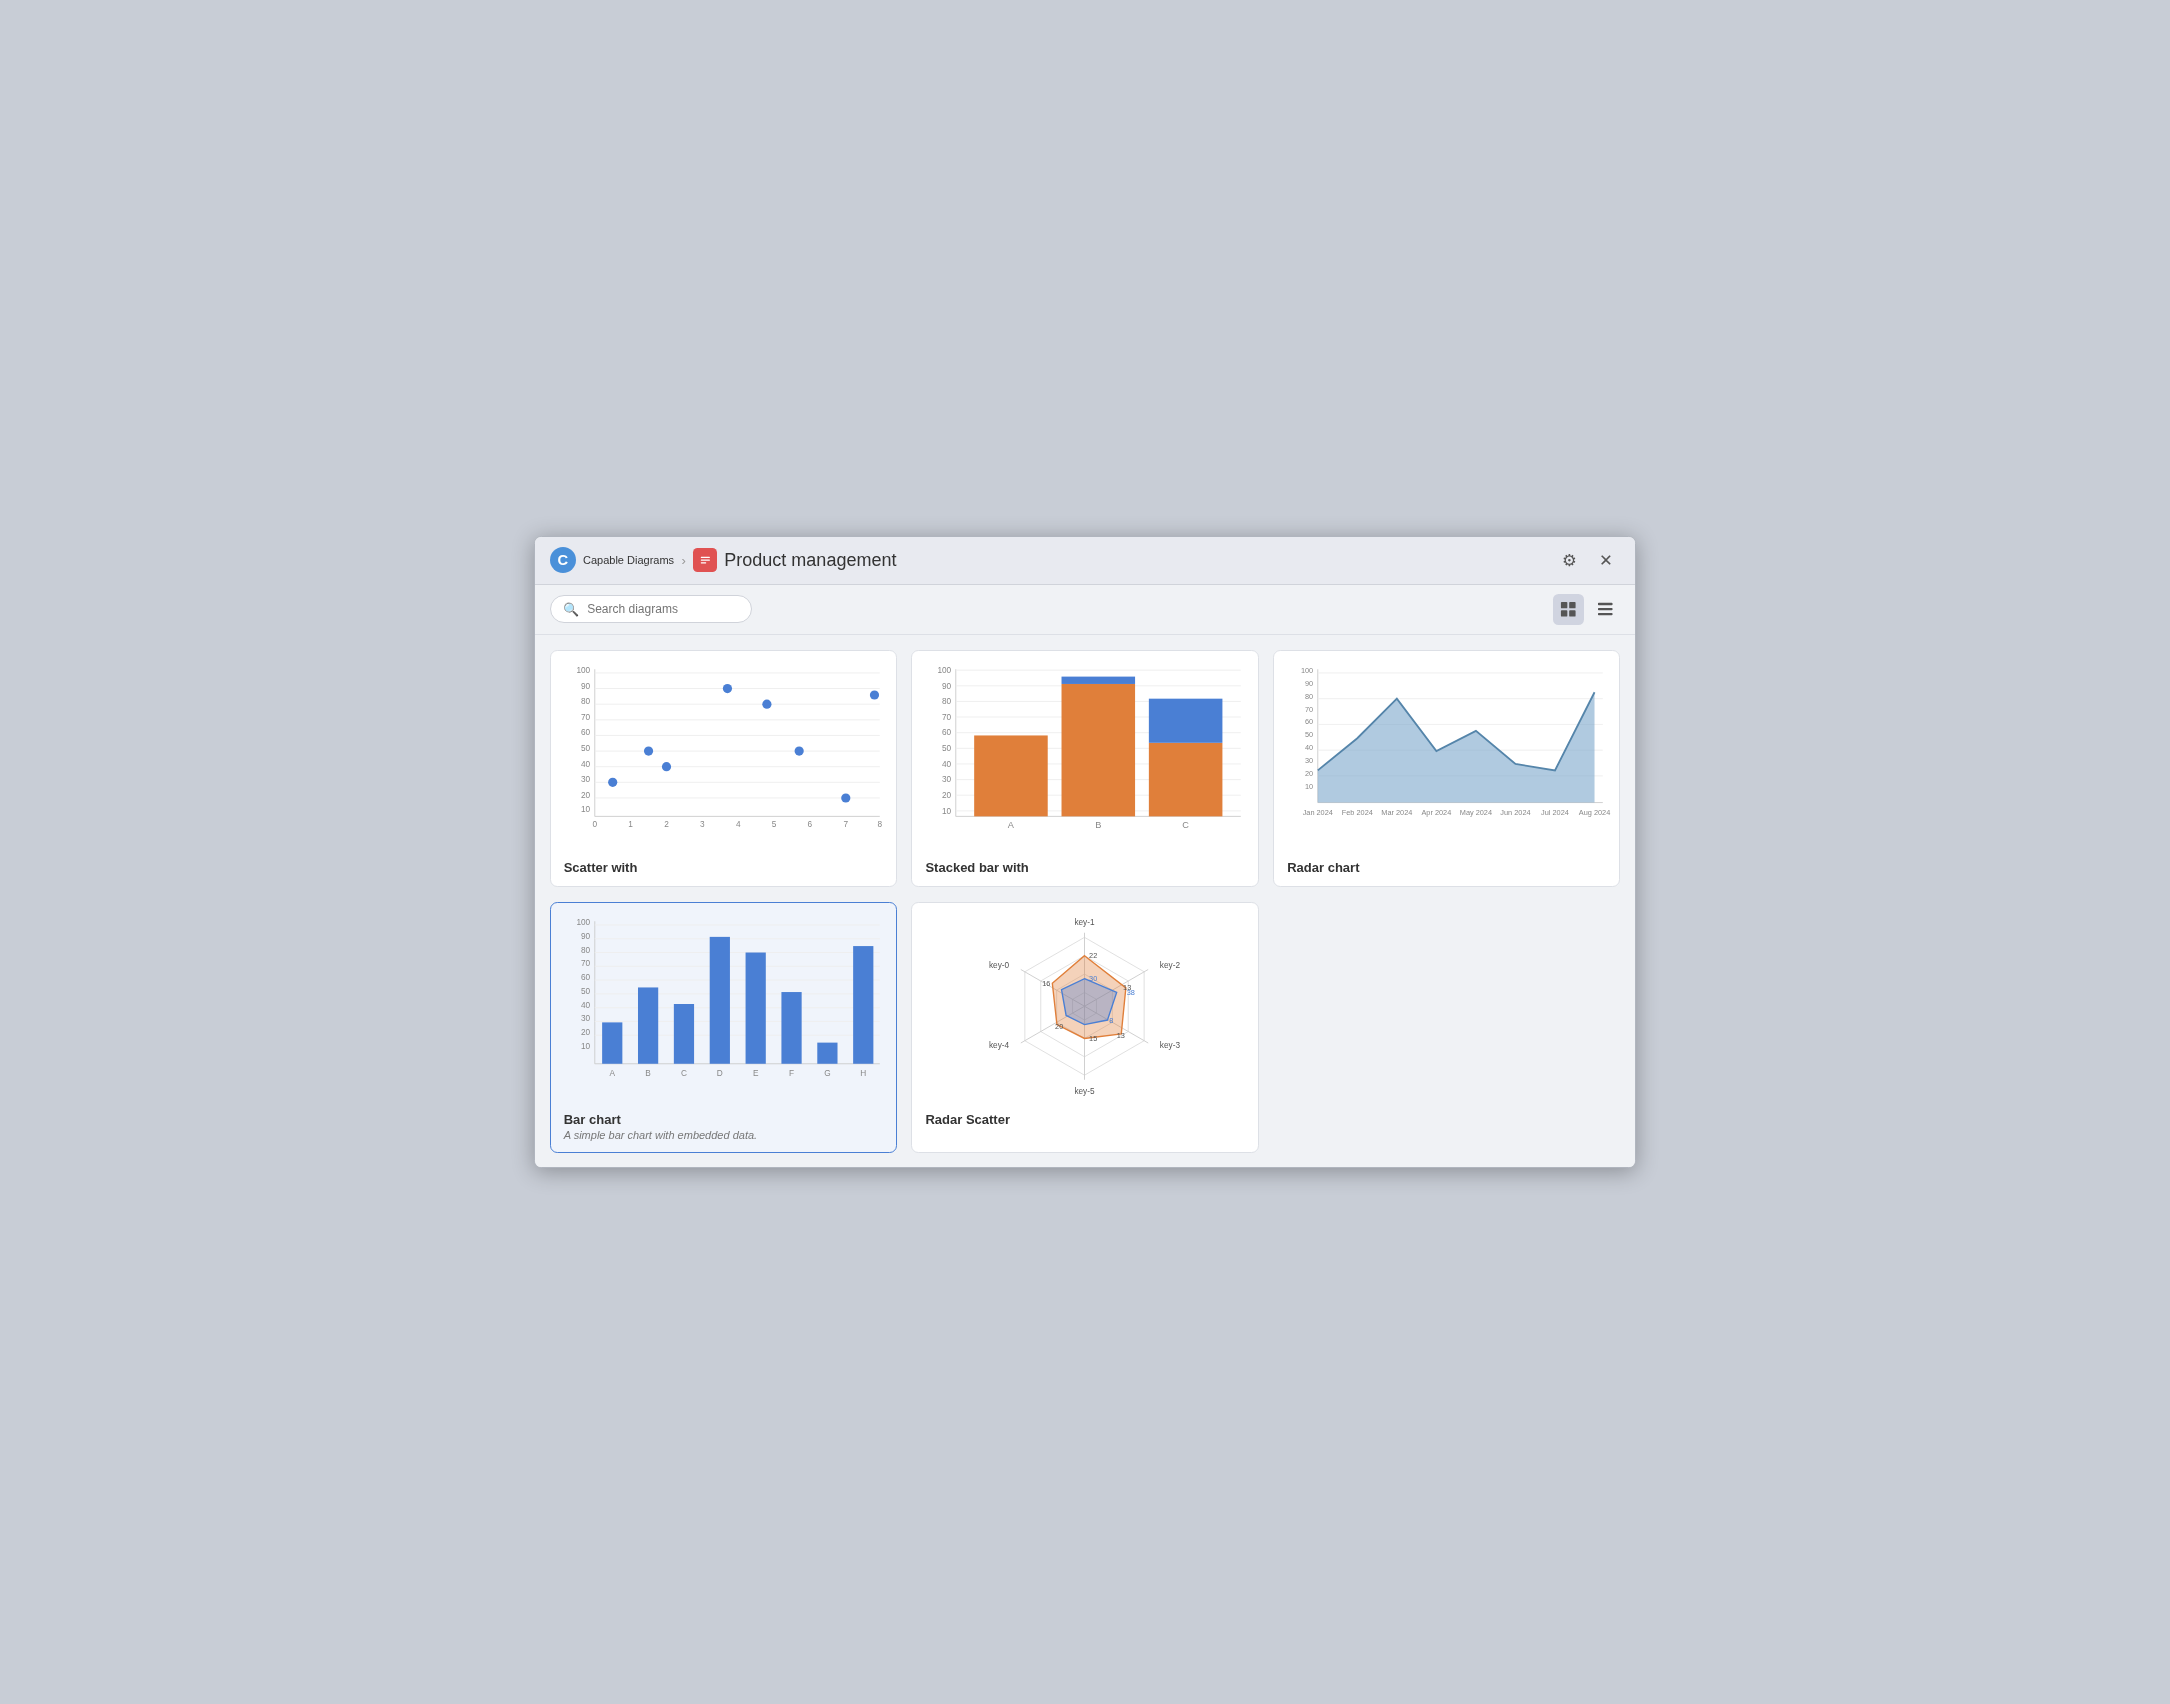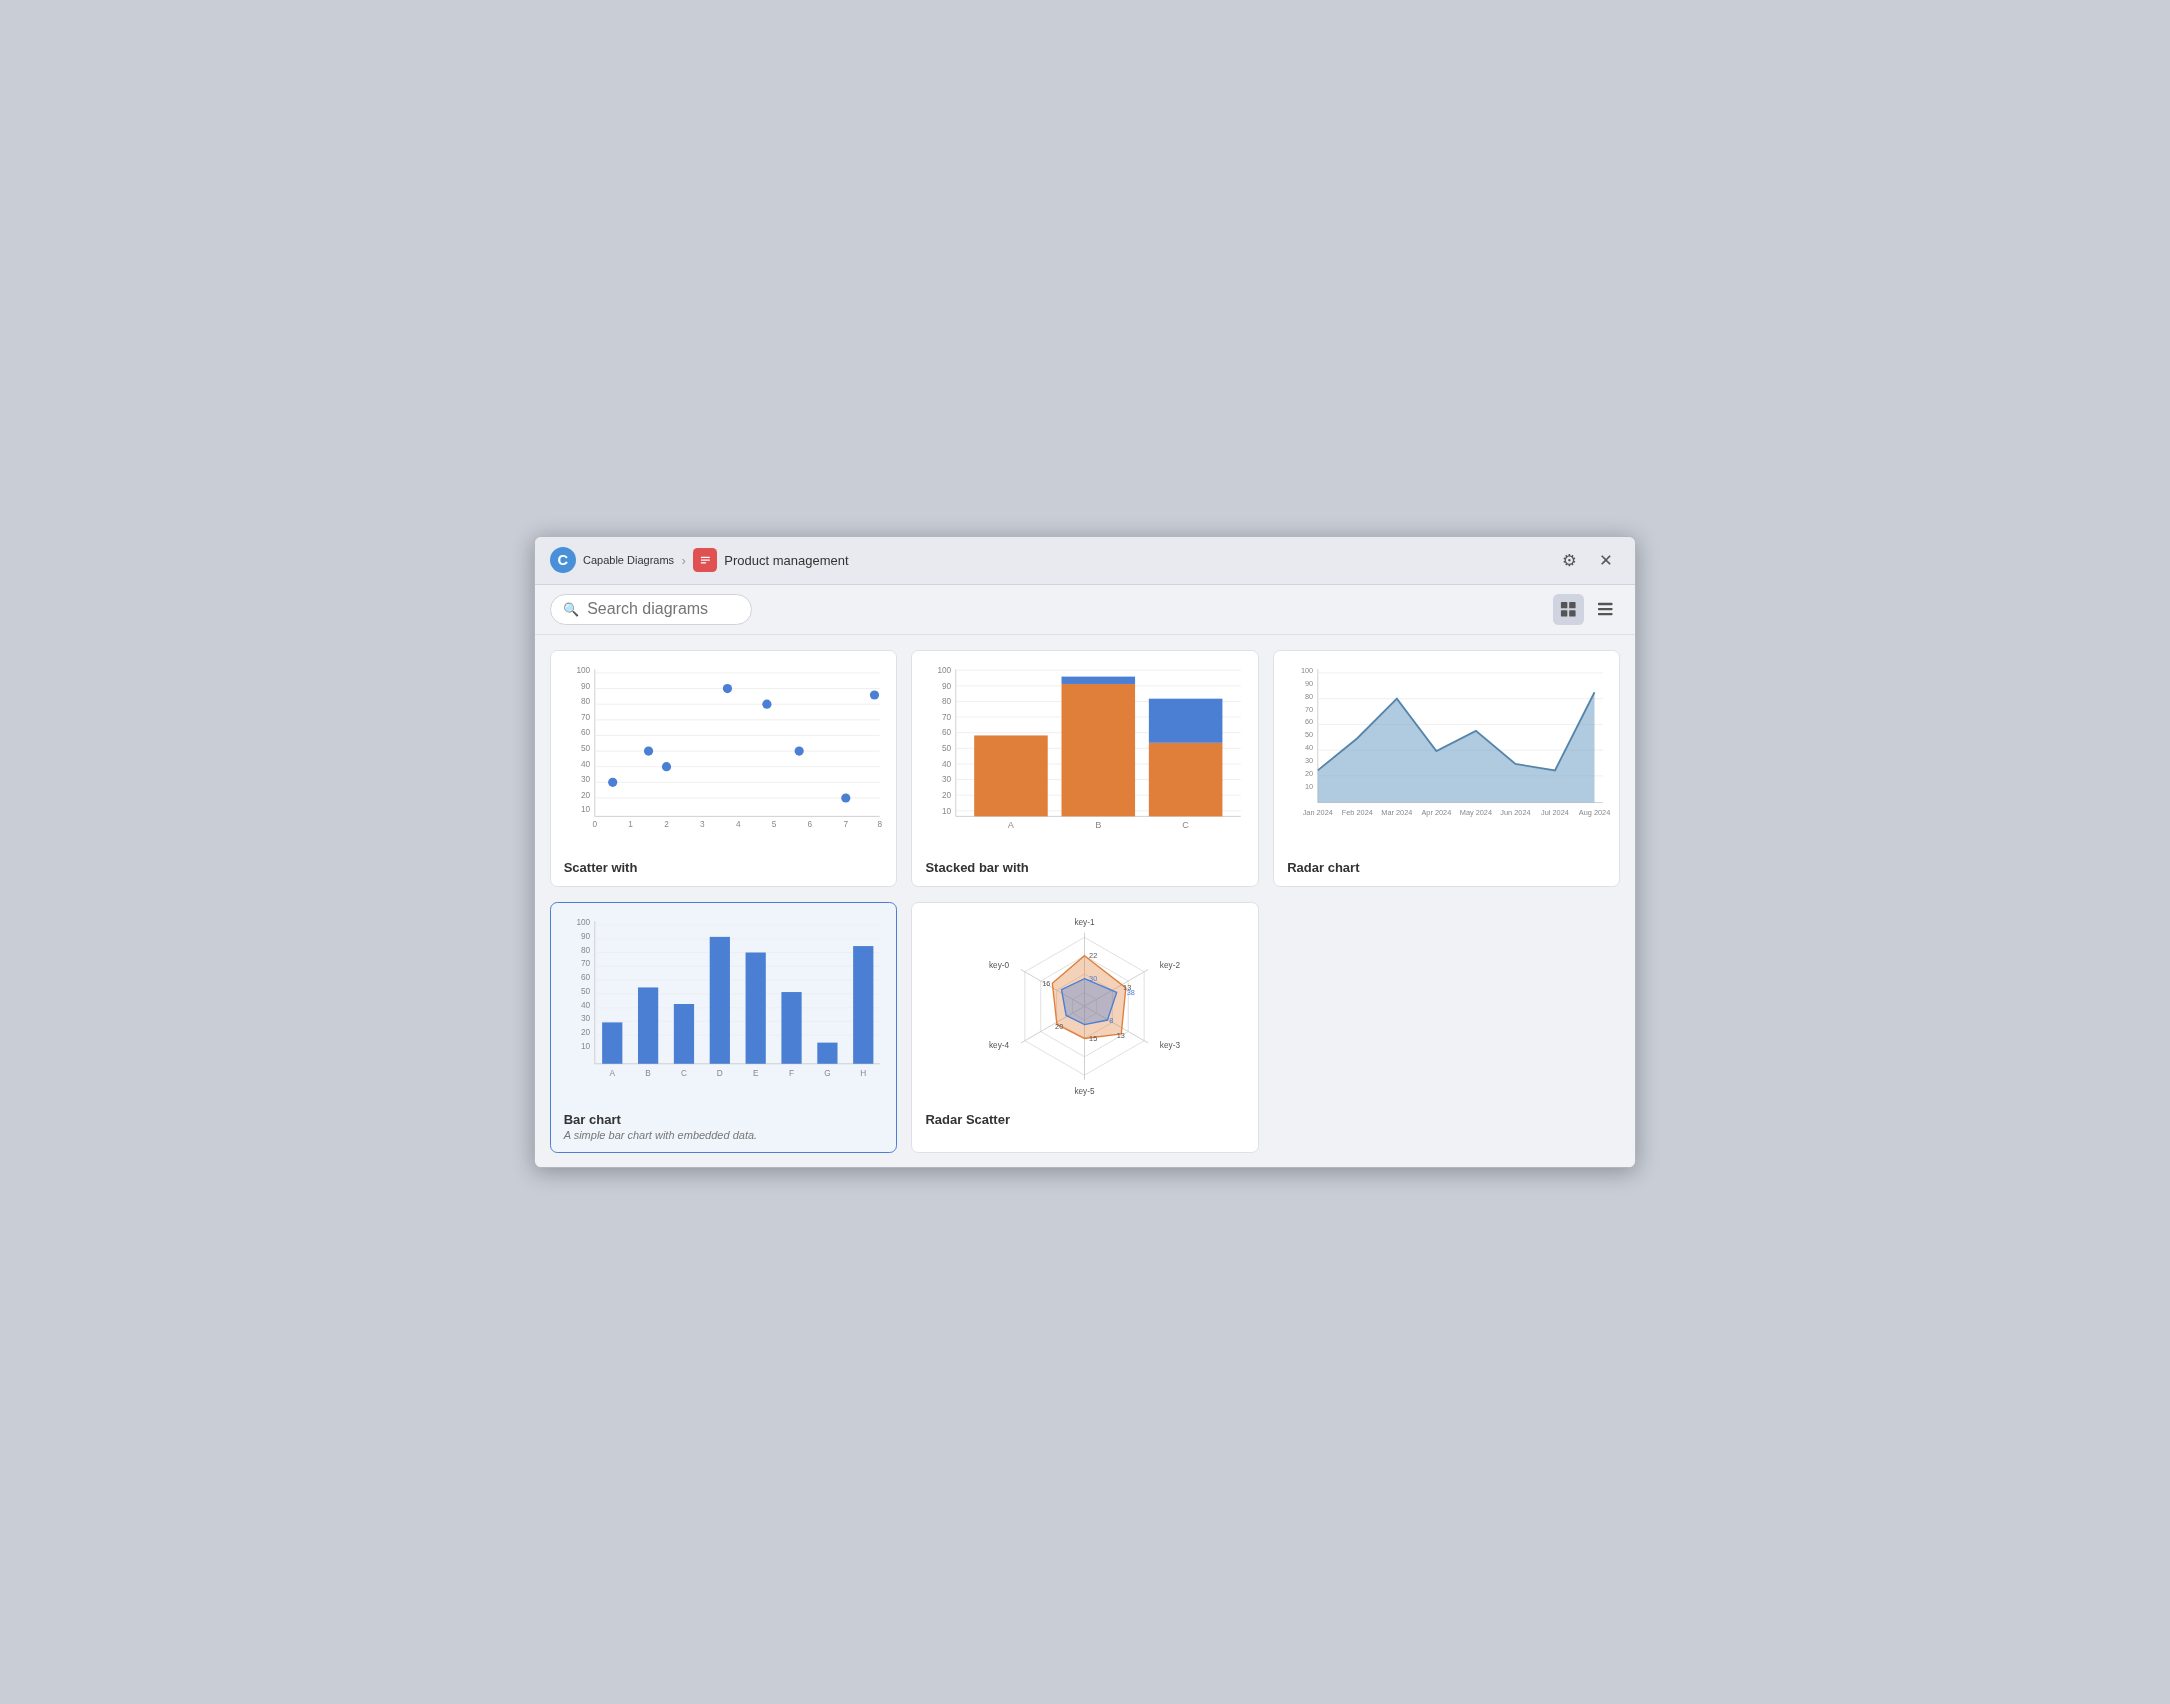--- a/index.html
+++ b/index.html
@@ -53,21 +53,21 @@
       width: 24px;
       height: 24px;
       background: #e05252;
       border-radius: 4.6px;
       display: flex;
       align-items: center;
       justify-content: center;
       font-size: 12px;
     }
     .titlebar-page-name {
-      font-size: 13px;
+      font-size: 18px;
       color: #333;
       font-weight: 500;
     }
     .titlebar-spacer { flex: 1; }
     .titlebar-action {
       width: 29px;
       height: 29px;
       display: flex;
       align-items: center;
       justify-content: center;
@@ -91,21 +91,21 @@
       background: white;
       border: 0.9px solid #d0d3da;
       border-radius: 18.4px;
       padding: 5.5px 13px;
       gap: 7.3px;
       width: 202px;
     }
     .search-box input {
       border: none;
       outline: none;
-      font-size: 16px;
+      font-size: 12px;
       color: #c2410c;
       background: transparent;
       width: 100%;
     }
     .search-icon { color: #888; font-size: 13px; }
     .view-controls {
       display: flex;
       gap: 5.5px;
     }
     .view-btn {

